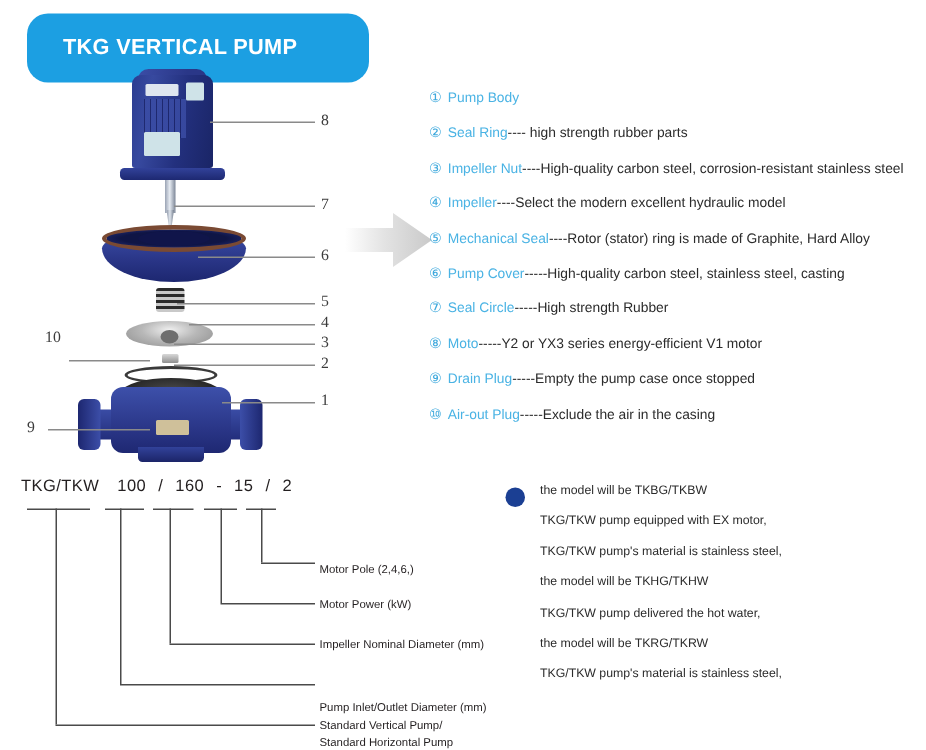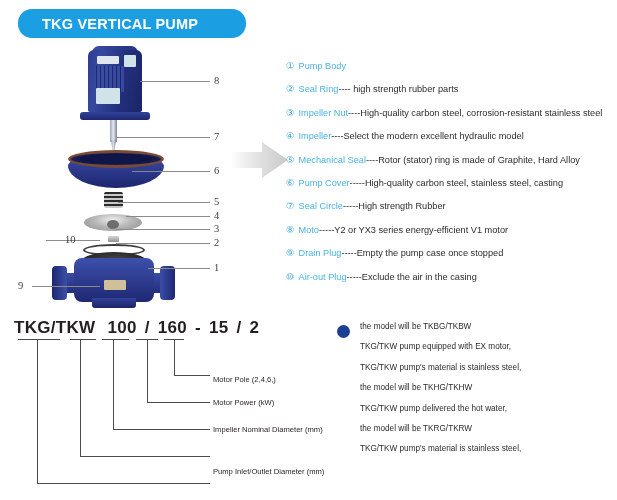--- a/index.html
+++ b/index.html
@@ -4,21 +4,21 @@
 <style>
   html,body{margin:0;padding:0;}
   body{
     width:617px;height:500px;position:relative;overflow:hidden;
     background:#ffffff;
     font-family:"Liberation Sans", sans-serif;
     color:#231f20;
   }
   
   #title-banner{
-    position:absolute;left:18px;top:9px;width:228px;height:29px;
+    position:absolute;left:18px;top:9px;width:228px;height:46px;
     background:#1c9fe2;border-radius:14px;
     display:flex;align-items:center;
   }
   #title-banner .txt{
     color:#ffffff;font-weight:bold;font-size:14.5px;
     letter-spacing:.2px;padding-left:24px;white-space:nowrap;
   }
   
   #figure{position:absolute;left:0px;top:44px;width:240px;height:262px;}
   .cal-num{
@@ -145,21 +145,21 @@
   .leg-row{display:flex;align-items:baseline;margin-bottom:12.4px;white-space:nowrap;}
   .leg-cnum{
     color:#3ea9dd;font-size:9.5px;margin-right:4px;
     font-family:"DejaVu Sans", sans-serif;
   }
   .leg-name{color:#4ab3e4;font-size:9.2px;}
   .leg-desc{color:#2b2b2b;font-size:9.2px;}
   
   #model{position:absolute;left:0;top:312px;width:330px;height:188px;}
   #code-row{position:absolute;left:14px;top:6px;display:flex;align-items:baseline;}
-  #code-row span{font-size:17px;font-weight:bold;color:#231f20;letter-spacing:.3px;}
+  #code-row span{font-size:11px;font-weight:normal;color:#231f20;letter-spacing:.3px;}
   .seg-underline{position:absolute;height:1px;background:#4a4a4a;}
   .v-line{position:absolute;width:1px;background:#4a4a4a;}
   .h-line{position:absolute;height:1px;background:#4a4a4a;}
   .code-label{
     position:absolute;font-size:7.6px;color:#231f20;
     font-family:"Liberation Sans", sans-serif;white-space:nowrap;line-height:11px;
   }
   
   #notes{position:absolute;left:337px;top:322px;width:280px;}
   #note-dot{
@@ -227,21 +227,21 @@
   <div class="cal-line-l" style="left:32px;top:242px;width:68px;"></div>
 
   <div class="cal-num" style="left:214px;top:31px;">8</div>
   <div class="cal-num" style="left:214px;top:87px;">7</div>
   <div class="cal-num" style="left:214px;top:121px;">6</div>
   <div class="cal-num" style="left:214px;top:152px;">5</div>
   <div class="cal-num" style="left:214px;top:166px;">4</div>
   <div class="cal-num" style="left:214px;top:179px;">3</div>
   <div class="cal-num" style="left:214px;top:193px;">2</div>
   <div class="cal-num" style="left:214px;top:218px;">1</div>
-  <div class="cal-num" style="left:30px;top:190px;margin-left:35px;">10</div>
+  <div class="cal-num" style="left:30px;top:176px;">10</div>
   <div class="cal-num" style="left:18px;top:236px;">9</div>
 </div>
 
 <div id="arrow">
   <svg width="58" height="40" viewBox="0 0 58 40">
     <defs>
       <linearGradient id="ag" x1="0" y1="0" x2="1" y2="0">
         <stop offset="0%" stop-color="#ffffff"></stop>
         <stop offset="45%" stop-color="#e3e3e3"></stop>
         <stop offset="100%" stop-color="#c9c9c9"></stop>
@@ -333,20 +333,24 @@
   <div class="v-line" style="left:113px;top:27px;height:90px;"></div>
   <div class="h-line" style="left:113px;top:117px;width:97px;"></div>
   <div class="code-label" style="left:213px;top:112px;">Impeller Nominal Diameter (mm)</div>
 
   <div class="v-line" style="left:80px;top:27px;height:117px;"></div>
   <div class="h-line" style="left:80px;top:144px;width:130px;"></div>
   <div class="code-label" style="left:213px;top:154px;">Pump Inlet/Outlet Diameter (mm)</div>
 
   <div class="v-line" style="left:37px;top:27px;height:144px;"></div>
   <div class="h-line" style="left:37px;top:171px;width:173px;"></div>
+  <div class="code-label" style="left:213px;top:166px;">
+    <span>Standard Vertical  Pump/</span><br>
+    <span>Standard  Horizontal Pump</span>
+  </div>
 </div>
 
 <div id="notes">
   <div id="note-dot"></div>
   <div class="note-line">the model will be TKBG/TKBW</div>
   <div class="note-line">TKG/TKW pump equipped with EX motor,</div>
   <div class="note-line">TKG/TKW pump's material is stainless steel,</div>
   <div class="note-line">the model will be TKHG/TKHW</div>
   <div class="note-line">TKG/TKW pump delivered the hot water,</div>
   <div class="note-line">the model will be TKRG/TKRW</div>

